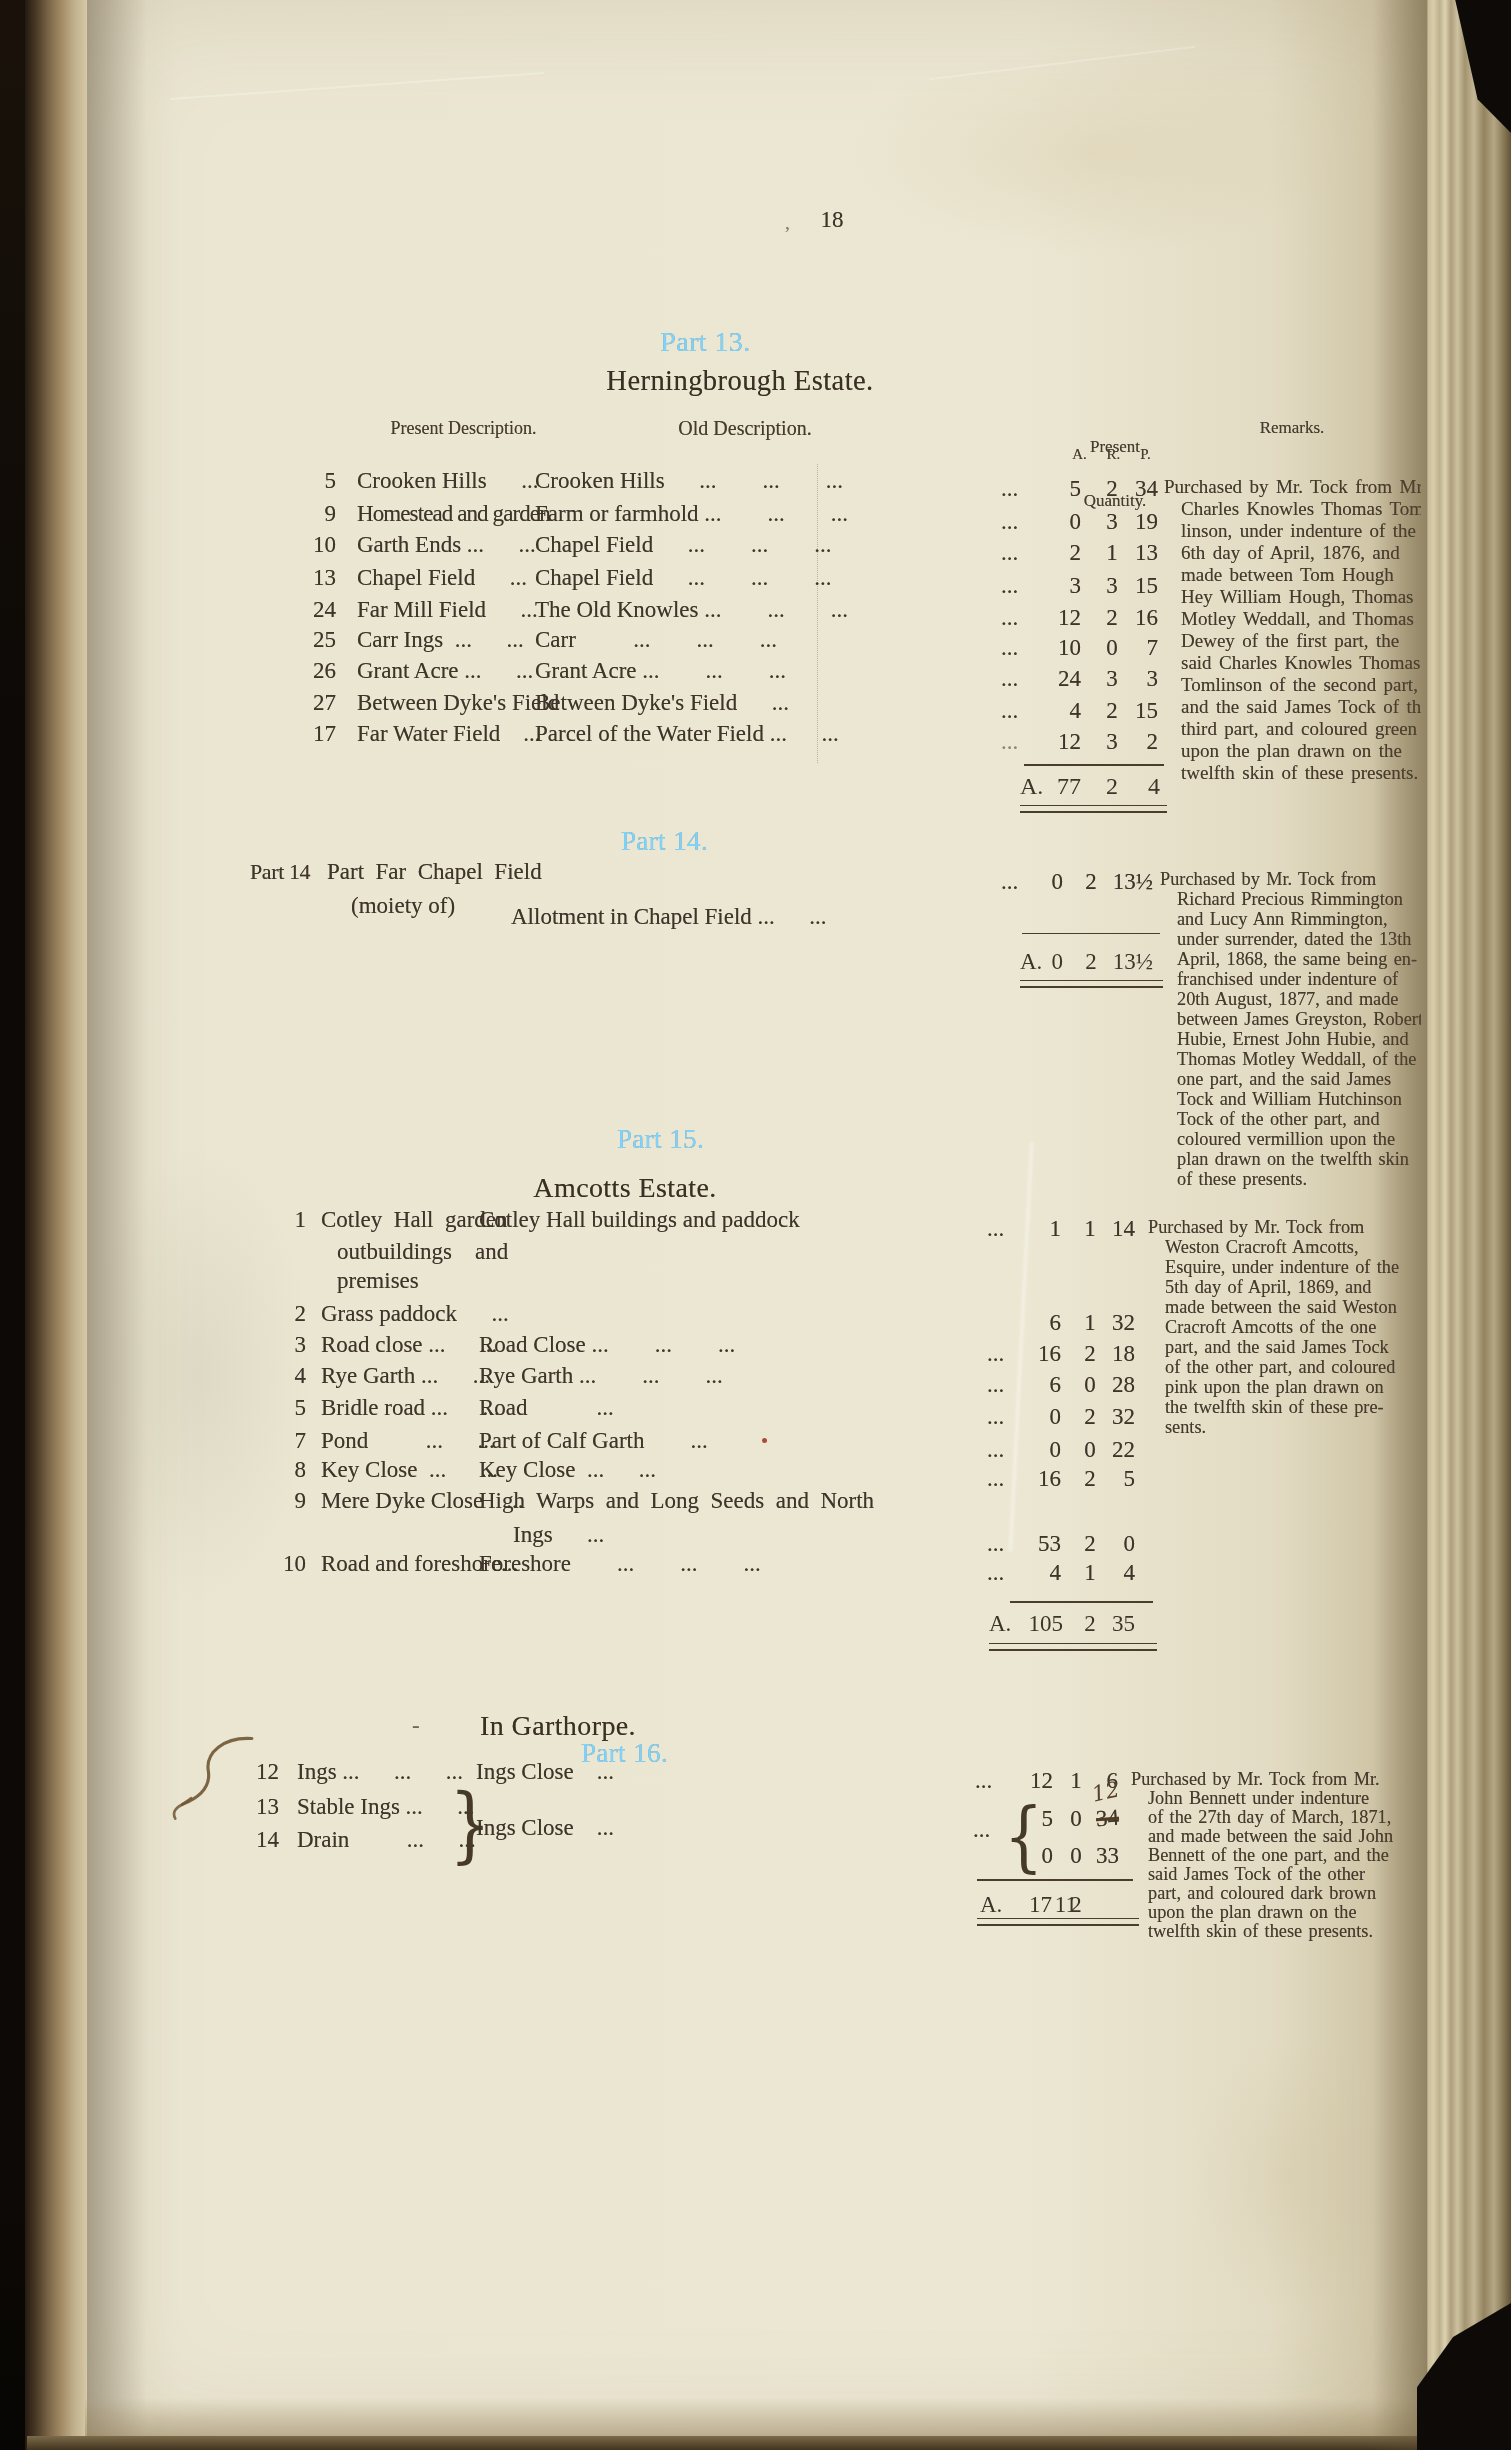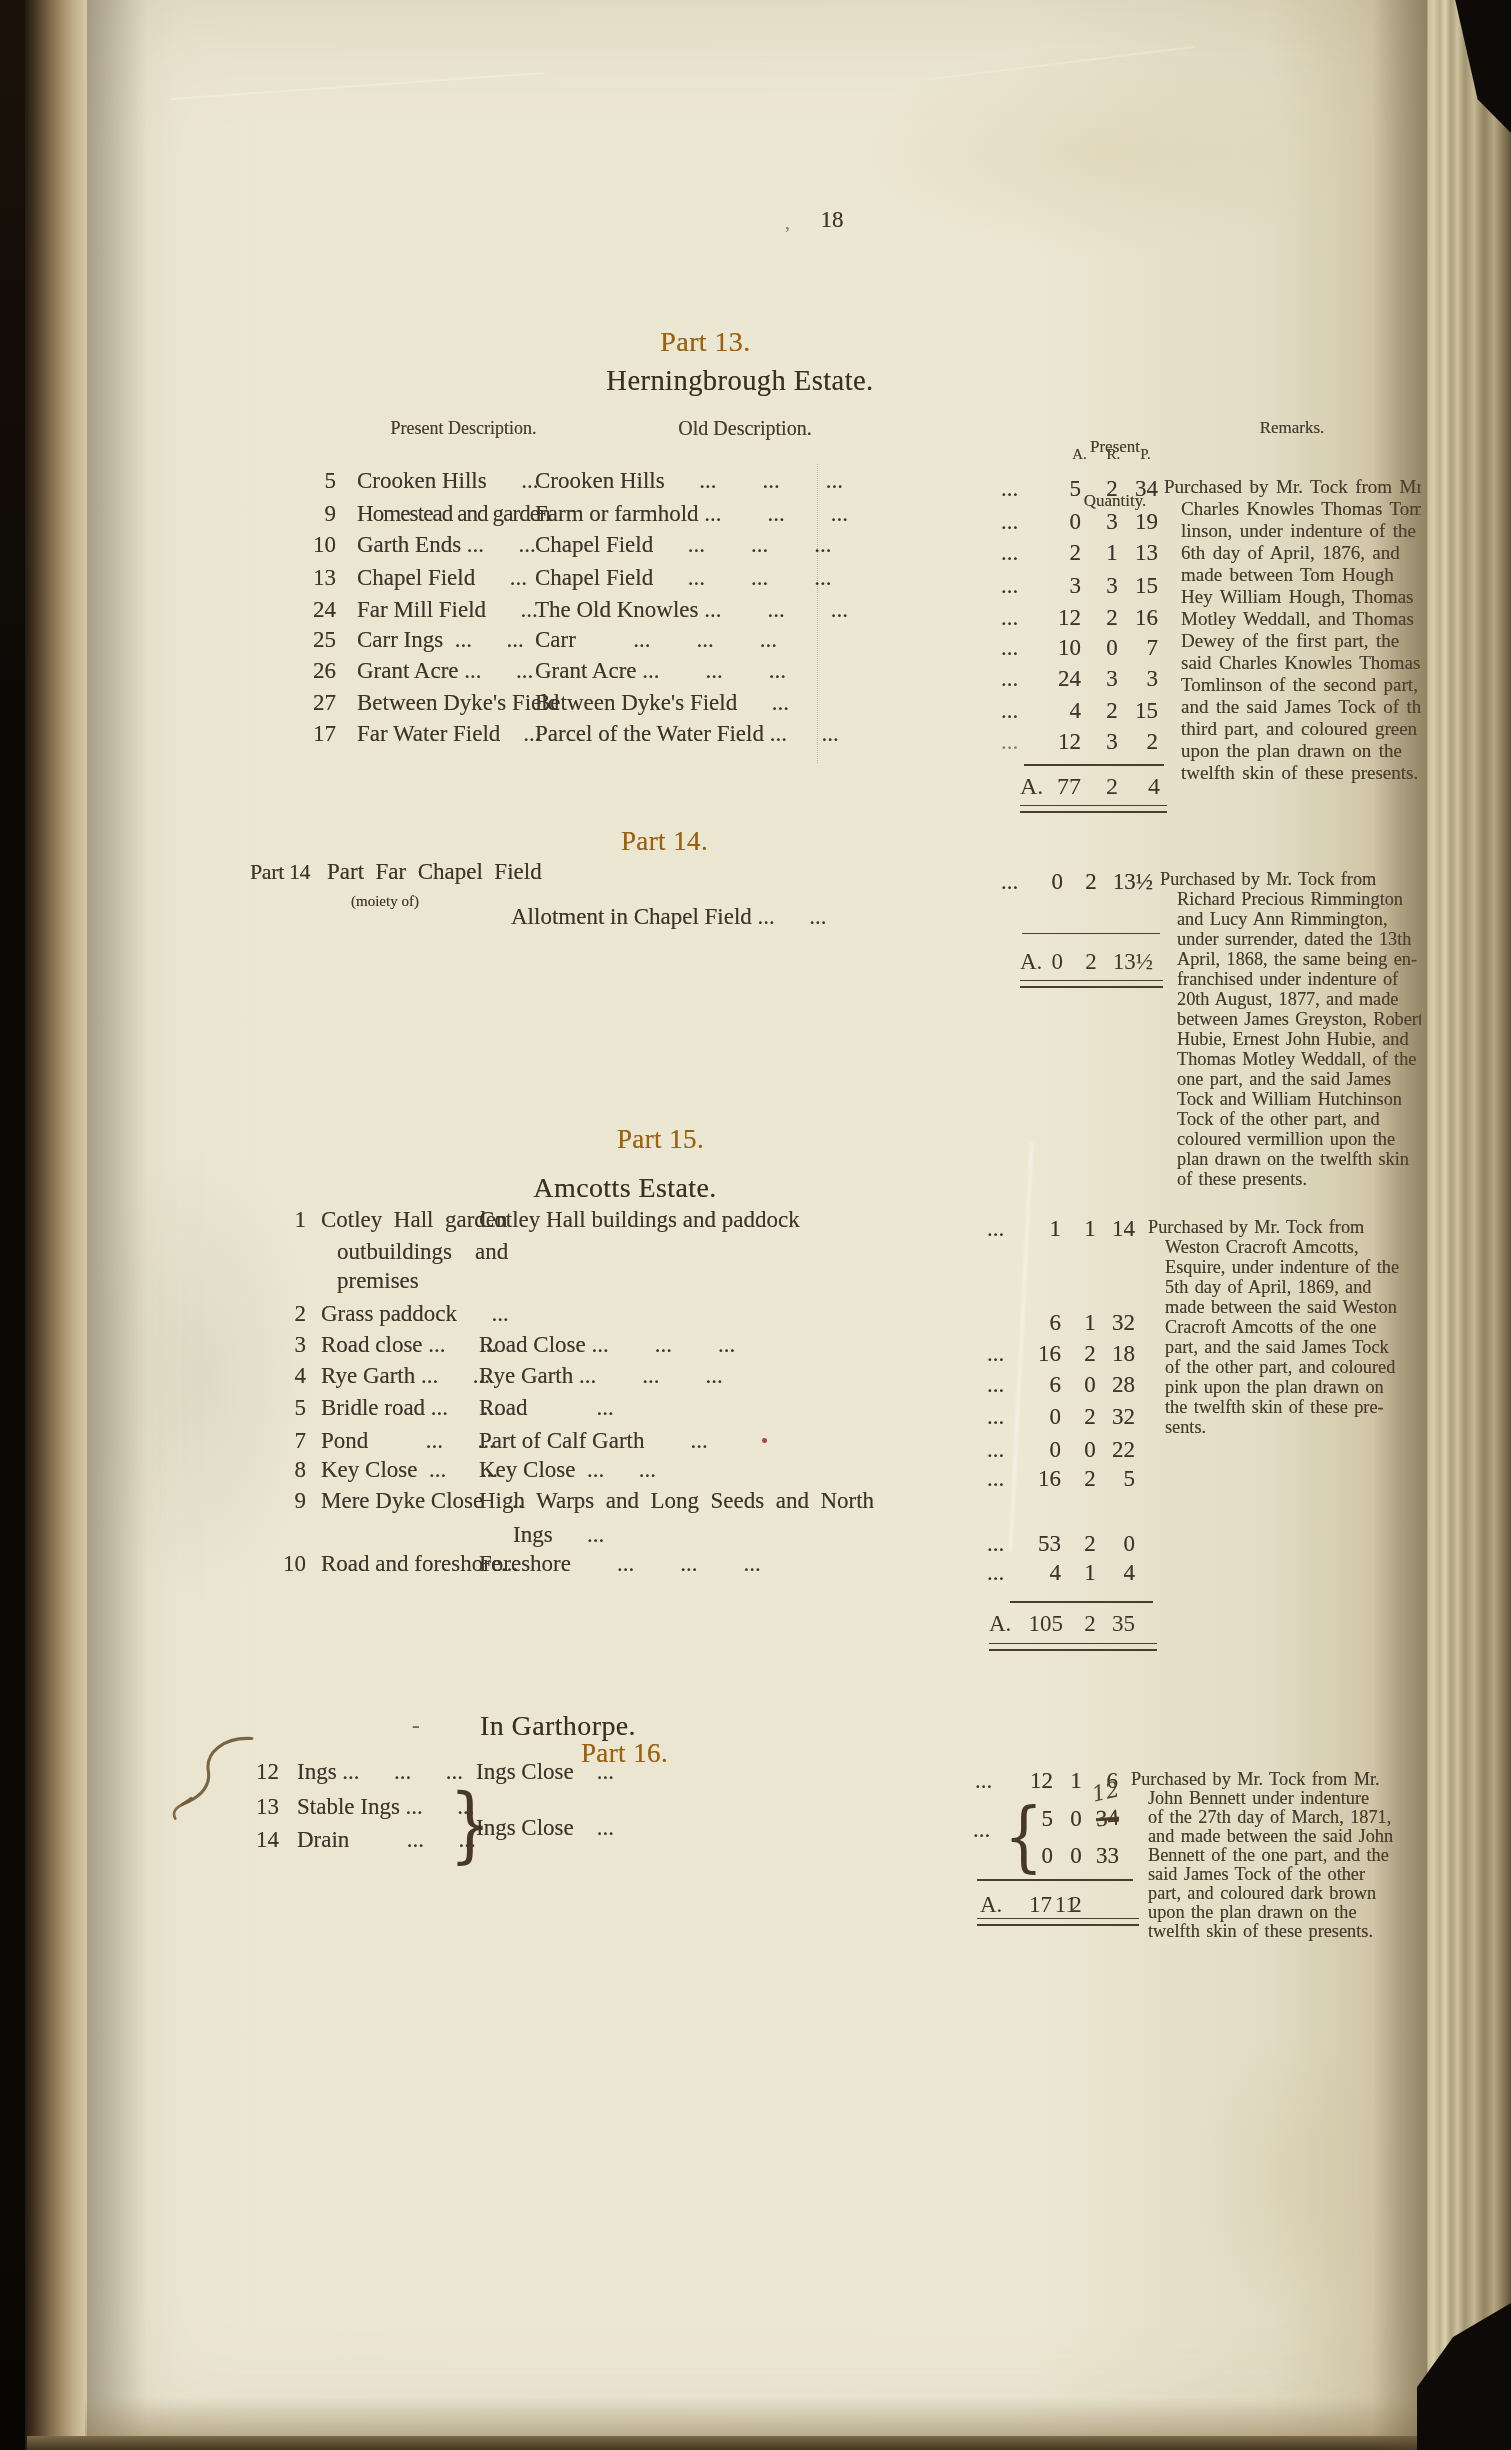--- a/index.html
+++ b/index.html
@@ -24,21 +24,21 @@
         clip-path:polygon(0 60%,38% 28%,100% 6%,100% 100%,0 100%);}
   .bottom-band{position:absolute;left:85px;top:2398px;width:1343px;height:52px;z-index:6;pointer-events:none;
         background:linear-gradient(180deg,rgba(160,140,100,0),rgba(150,130,92,.5) 70%,rgba(110,93,62,.75));}
   .bottom-dark{position:absolute;left:27px;top:2436px;width:1401px;height:14.3px;background:linear-gradient(180deg,#7c6a4a,#41351f);z-index:6;}
   
   .stain{position:absolute;border-radius:50%;pointer-events:none;z-index:2;}
   .crease{position:absolute;pointer-events:none;z-index:2;}
   
   .t{position:absolute;white-space:pre;z-index:5;text-shadow:0 0 0.6px rgba(62,50,38,.55);}
   .ctr{text-align:center;}
-  .h-part{font-size:27px;letter-spacing:0.4px;color:#a16207;}
+  .h-part{font-size:27px;letter-spacing:0.4px;color:#7dd3fc;}
   .h-estate{font-size:28px;letter-spacing:0.4px;color:#392f23;}
   .colhead{font-size:17px;line-height:18px;color:#463b2d;}
   .row{position:absolute;left:0;width:100%;height:30px;font-size:23px;z-index:5;}
   .row span{position:absolute;white-space:pre;text-shadow:0 0 0.6px rgba(62,50,38,.5);}
   
   .p13 .no{left:265px;width:71px;text-align:right;}
   .p13 .pres{left:357px;}
   .p13 .old{left:535px;}
   .p13 .ldr{left:1001px;top:8px;}
   .p13 .qa{left:1026px;width:55px;text-align:right;top:8px;}
@@ -222,21 +222,21 @@
     <div>Tomlinson of the second part,</div>
     <div>and the said James Tock of the</div>
     <div>third part, and coloured green</div>
     <div>upon the plan drawn on the</div>
     <div>twelfth skin of these presents.</div>
   </div>
 
   <span class="t ctr h-part" style="left:584px;top:826px;width:161px;">Part 14.</span>
   <span class="t" style="left:250px;top:859px;font-size:22px;letter-spacing:-0.4px;">Part 14</span>
   <span class="t" style="left:327px;top:859px;font-size:23px;">Part  Far  Chapel  Field</span>
-  <span class="t" style="left:351px;top:893px;font-size:15px;">(moiety of)</span>
+  <span class="t" style="left:351px;top:893px;font-size:23px;">(moiety of)</span>
   <span class="t" style="left:511px;top:904px;font-size:23px;">Allotment in Chapel Field ...  ...</span>
   <span class="t" style="left:1001px;top:869px;font-size:23px;">...</span>
   <span class="t" style="left:1033px;top:869px;width:30px;text-align:right;font-size:23px;">0</span>
   <span class="t" style="left:1075px;top:869px;width:32px;text-align:center;font-size:23px;">2</span>
   <span class="t" style="left:1103px;top:869px;width:50px;text-align:right;font-size:23px;">13½</span>
   <div class="rule" style="left:1022px;top:933px;width:138px;height:0.9px;"></div>
   <div class="total" style="position:absolute;top:949px;z-index:5;font-size:23px;">
     <span style="left:1020px;font-size:23px;">A.</span>
     <span style="left:1033px;width:30px;text-align:right;font-size:23px;">0</span>
     <span style="left:1075px;width:32px;text-align:center;font-size:23px;">2</span>

